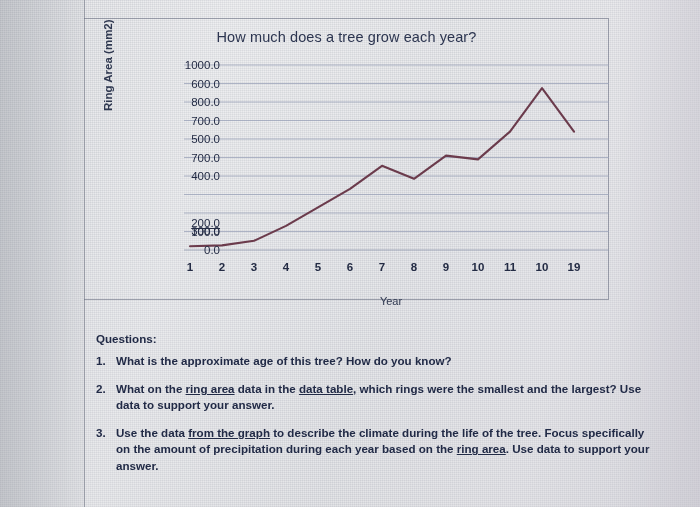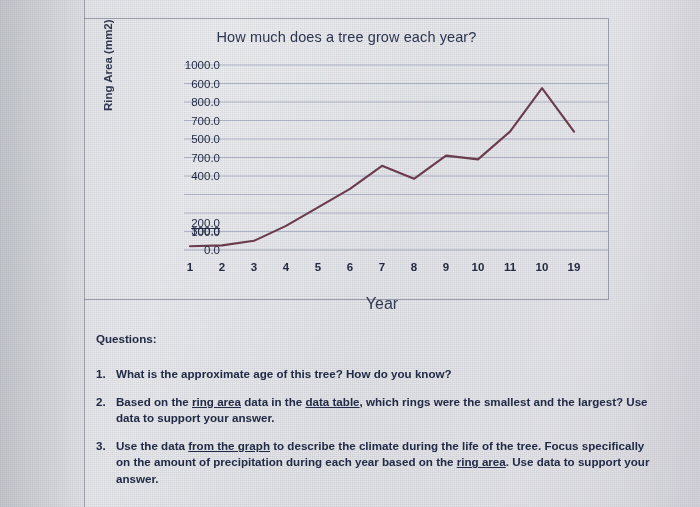--- a/index.html
+++ b/index.html
@@ -50,30 +50,30 @@
     position:absolute;right:0;width:64px;text-align:right;
     font-size:11.5px;color:#232b44;
     transform:translateY(-50%);
   }
   .xtick{
     position:absolute;top:0;width:26px;text-align:center;
     font-size:11.5px;color:#232b44;font-weight:bold;
     transform:translateX(-50%);
   }
   #xlabel{
-    position:absolute;top:276px;left:298px;transform:translateX(-50%);
-    font-size:16px;color:#2f3850;
+    position:absolute;top:276px;left:307px;transform:translateX(-50%);
+    font-size:11px;color:#2f3850;
   }
 
   
   #questions{
     position:absolute;left:96px;top:331px;width:560px;
     font-size:11.6px;line-height:1.42;color:#212a46;font-weight:bold;
   }
-  #questions .hdr{margin-bottom:19px;}
+  #questions .hdr{margin-bottom:6px;}
   .qrow{display:flex;margin-top:11px;}
   .qrow.first{margin-top:2px;}
   .qnum{width:20px;flex:0 0 20px;}
   .qtext{flex:1;}
   .u{text-decoration:underline;}
 </style>
 </head>
 <body>
 
 <div id="paper"></div>
@@ -138,20 +138,20 @@
 
 <div id="questions">
   <div class="hdr">Questions:</div>
   <div id="qlist">
       <div class="qrow first">
         <div class="qnum">1.</div>
         <div class="qtext"><span>What is the approximate age of this tree? How do you know?</span></div>
       </div>
       <div class="qrow">
         <div class="qnum">2.</div>
-        <div class="qtext"><span>Based on the </span><span class="u">ring area</span><span> data in the </span><span class="u">data table</span><span>, which rings were the smallest and the largest? Use data to support your answer.</span></div>
+        <div class="qtext"><span>What on the </span><span class="u">ring area</span><span> data in the </span><span class="u">data table</span><span>, which rings were the smallest and the largest? Use data to support your answer.</span></div>
       </div>
       <div class="qrow">
         <div class="qnum">3.</div>
         <div class="qtext"><span>Use the data </span><span class="u">from the graph</span><span> to describe the climate during the life of the tree. Focus specifically on the amount of precipitation during each year based on the </span><span class="u">ring area</span><span>. Use data to support your answer.</span></div>
       </div>
     </div>
 </div>
 
 </body></html>

